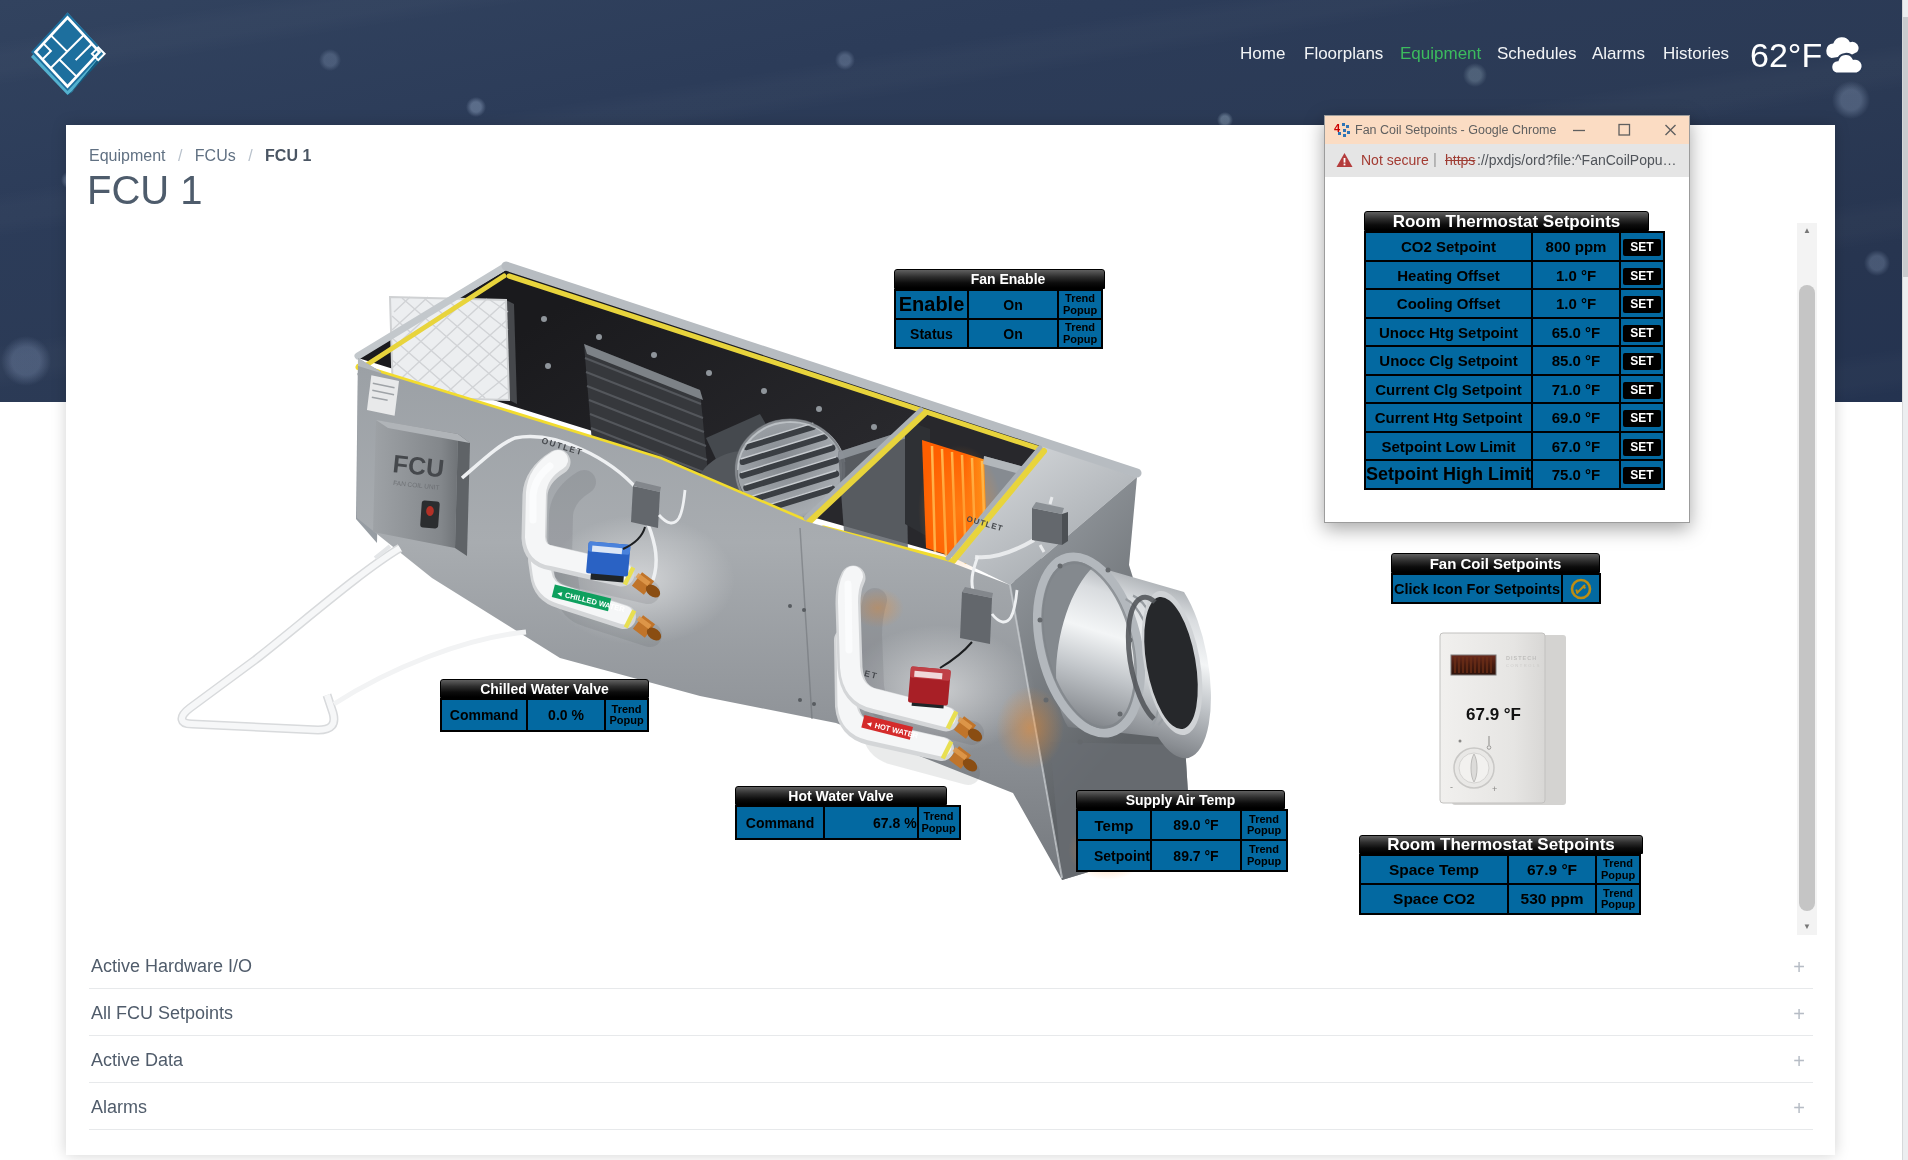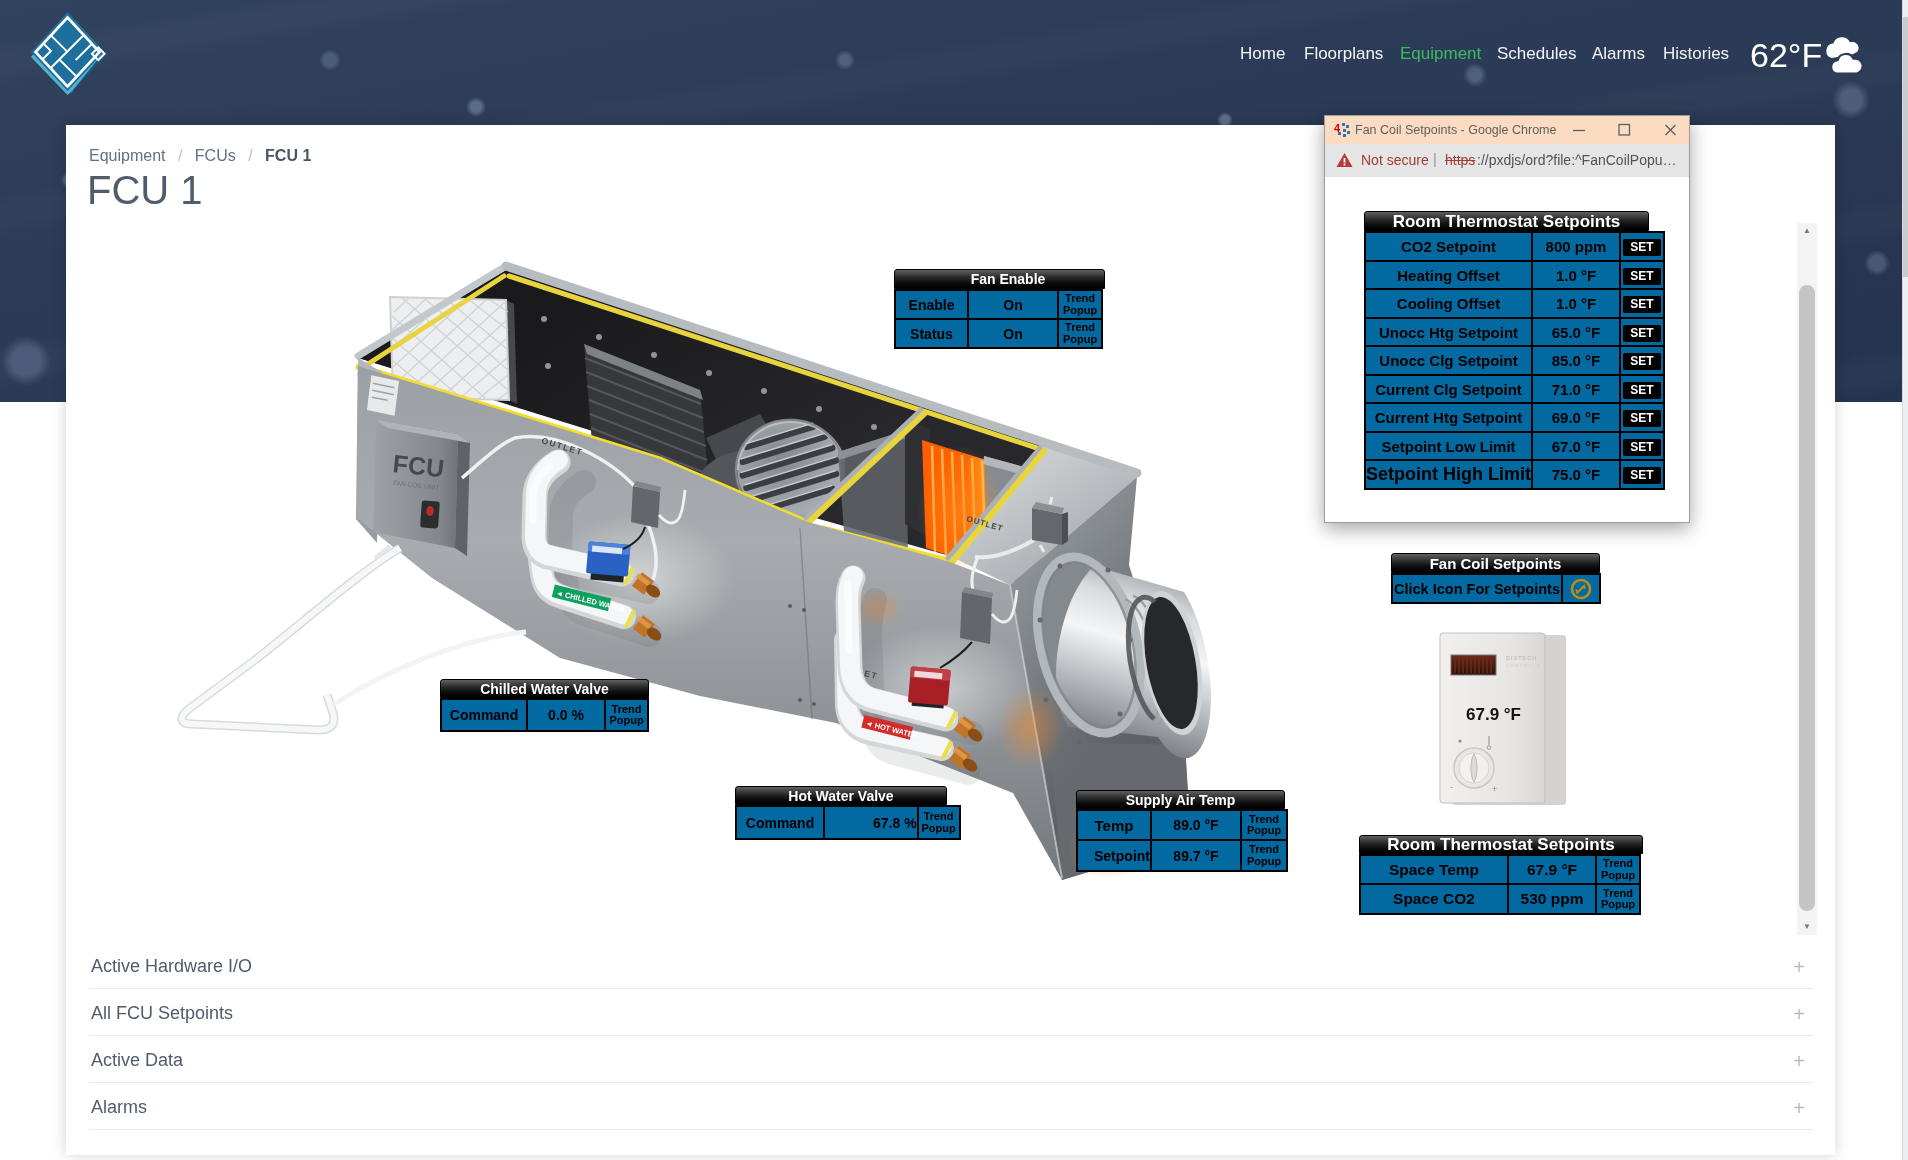--- a/index.html
+++ b/index.html
@@ -463,21 +463,21 @@
   </div>
 
   <div style="position:absolute;left:1902px;top:0;width:6px;height:1160px;background:#eceef0;border-left:1px solid #d6d8da;">
     <div style="position:absolute;left:0px;top:17px;width:6px;height:260px;background:#c9cbce;"></div>
   </div>
 
   <div class="ghead" style="left:894px;top:269px;width:211px;height:20px;font-size:14px;line-height:19px;padding-left:17px;">Fan Enable</div>
   <table class="gt" style="left:894px;top:289px;">
     <tbody>
         <tr style="height:29px">
-          <td style="width:73px;font-size:14px;">Enable</td>
+          <td style="width:73px;font-size:20px;">Enable</td>
           <td style="width:90px;font-size:14px;">On</td>
           <td style="width:44px;" class="tp">Trend<br>Popup</td>
         </tr>
     <tr style="height:29px">
           <td style="font-size:14px;margin-top:8px;">Status</td>
           <td style="font-size:14px;">On</td>
           <td class="tp">Trend<br>Popup</td>
         </tr>
   </tbody>
     </table>

